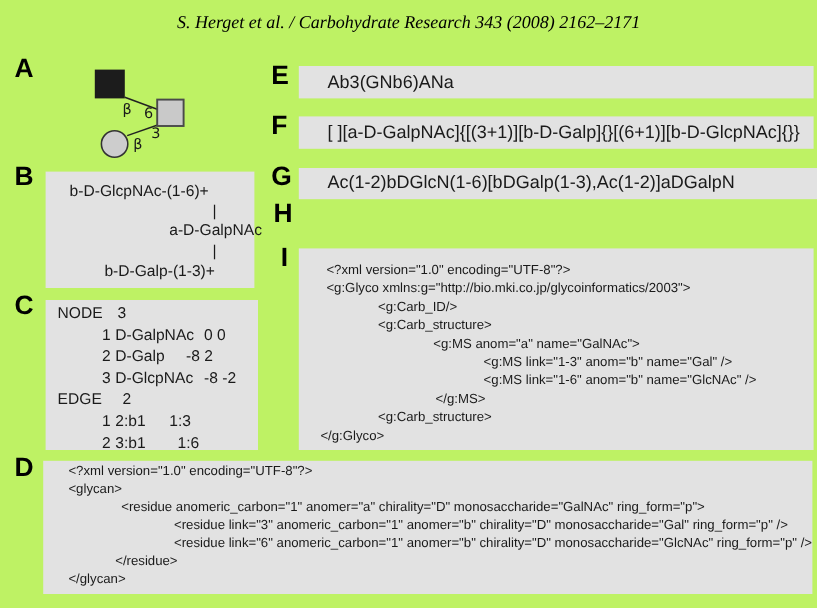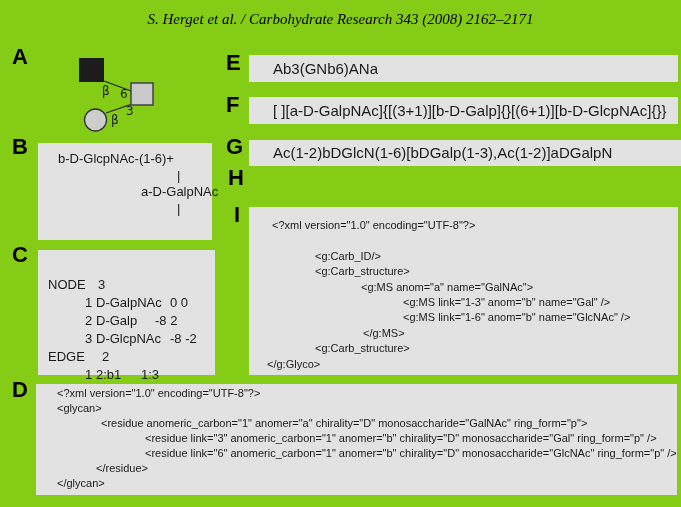--- a/index.html
+++ b/index.html
@@ -1,26 +1,26 @@
 <!DOCTYPE html>
 <html><head>
 <meta charset="utf-8">
 <style>
   html,body{margin:0;padding:0;background:#fff;}
-  #figure{position:relative;width:681px;height:507px;background:#84cc16;
+  #figure{position:relative;width:681px;height:507px;background:#bef264;
           font-family:"Liberation Sans",sans-serif;color:#1a1a1a;overflow:hidden;}
   .hdr{position:absolute;top:11px;left:0;width:100%;text-align:center;
        font-family:"Liberation Serif",serif;font-style:italic;font-size:15px;color:#000;}
   .plabel{position:absolute;font-weight:bold;font-size:22px;line-height:1;color:#000;
           font-family:"Liberation Sans",sans-serif;}
   .gbox{position:absolute;background:#e2e2e2;}
   .tline{position:absolute;white-space:pre;font-size:13px;line-height:15px;margin-left:15px;}
   .code{font-size:11px;line-height:13px;}
   .boxtext{display:block;font-size:15px;padding-left:24px;white-space:pre;}
-  .cline{position:absolute;left:38px;width:177px;height:18px;font-size:13px;margin-top:24px;}
+  .cline{position:absolute;left:38px;width:177px;height:18px;font-size:13px;}
   .cs{position:absolute;top:0;white-space:pre;}
   .asvg text{font-family:"DejaVu Sans",sans-serif;font-size:12px;fill:#1a1a1a;}
 </style>
 </head>
 <body>
 
 <div id="figure">
 
   <div class="hdr">S. Herget et al. / Carbohydrate Research 343 (2008) 2162–2171</div>
 
@@ -44,20 +44,21 @@
     <text x="60" y="48">6</text>
     <text x="66" y="65">3</text>
     <text x="51" y="74">β</text>
   </svg>
 
   <div class="gbox" style="left:38px;top:143px;width:174px;height:97px"></div>
   <div class="tline" style="left:43px;top:151px">b-D-GlcpNAc-(1-6)+</div>
   <div class="tline" style="left:162px;top:168px">|</div>
   <div class="tline" style="left:126px;top:184px">a-D-GalpNAc</div>
   <div class="tline" style="left:162px;top:201px">|</div>
+  <div class="tline" style="left:72px;top:218px">b-D-Galp-(1-3)+</div>
 
   <div class="gbox" style="left:38px;top:250px;width:177px;height:125px"></div>
   <div class="cline" style="top:253px">
     <span class="cs" style="left:10px">NODE</span>
     <span class="cs" style="left:60px">3</span>
   </div>
   <div class="cline" style="top:271px">
     <span class="cs" style="left:47px">1</span>
     <span class="cs" style="left:58px">D-GalpNAc</span>
     <span class="cs" style="left:132px">0 0</span>
@@ -101,20 +102,21 @@
   </div>
   <div class="gbox" style="left:249px;top:97px;width:429px;height:27px;line-height:27px">
     <span class="boxtext">[ ][a-D-GalpNAc]{[(3+1)][b-D-Galp]{}[(6+1)][b-D-GlcpNAc]{}}</span>
   </div>
   <div class="gbox" style="left:249px;top:140px;width:446px;height:26px;line-height:26px">
     <span class="boxtext">Ac(1-2)bDGlcN(1-6)[bDGalp(1-3),Ac(1-2)]aDGalpN</span>
   </div>
 
   <div class="gbox" style="left:249px;top:207px;width:429px;height:168px"></div>
   <div class="tline code" style="left:257px;top:219px">&lt;?xml version="1.0" encoding="UTF-8"?&gt;</div>
+  <div class="tline code" style="left:257px;top:234px">&lt;g:Glyco xmlns:g="http://bio.mki.co.jp/glycoinformatics/2003"&gt;</div>
   <div class="tline code" style="left:300px;top:250px">&lt;g:Carb_ID/&gt;</div>
   <div class="tline code" style="left:300px;top:265px">&lt;g:Carb_structure&gt;</div>
   <div class="tline code" style="left:346px;top:281px">&lt;g:MS anom="a" name="GalNAc"&gt;</div>
   <div class="tline code" style="left:388px;top:296px">&lt;g:MS link="1-3" anom="b" name="Gal" /&gt;</div>
   <div class="tline code" style="left:388px;top:311px">&lt;g:MS link="1-6" anom="b" name="GlcNAc" /&gt;</div>
   <div class="tline code" style="left:348px;top:327px">&lt;/g:MS&gt;</div>
   <div class="tline code" style="left:300px;top:342px">&lt;g:Carb_structure&gt;</div>
   <div class="tline code" style="left:252px;top:358px">&lt;/g:Glyco&gt;</div>
 
 </div>

